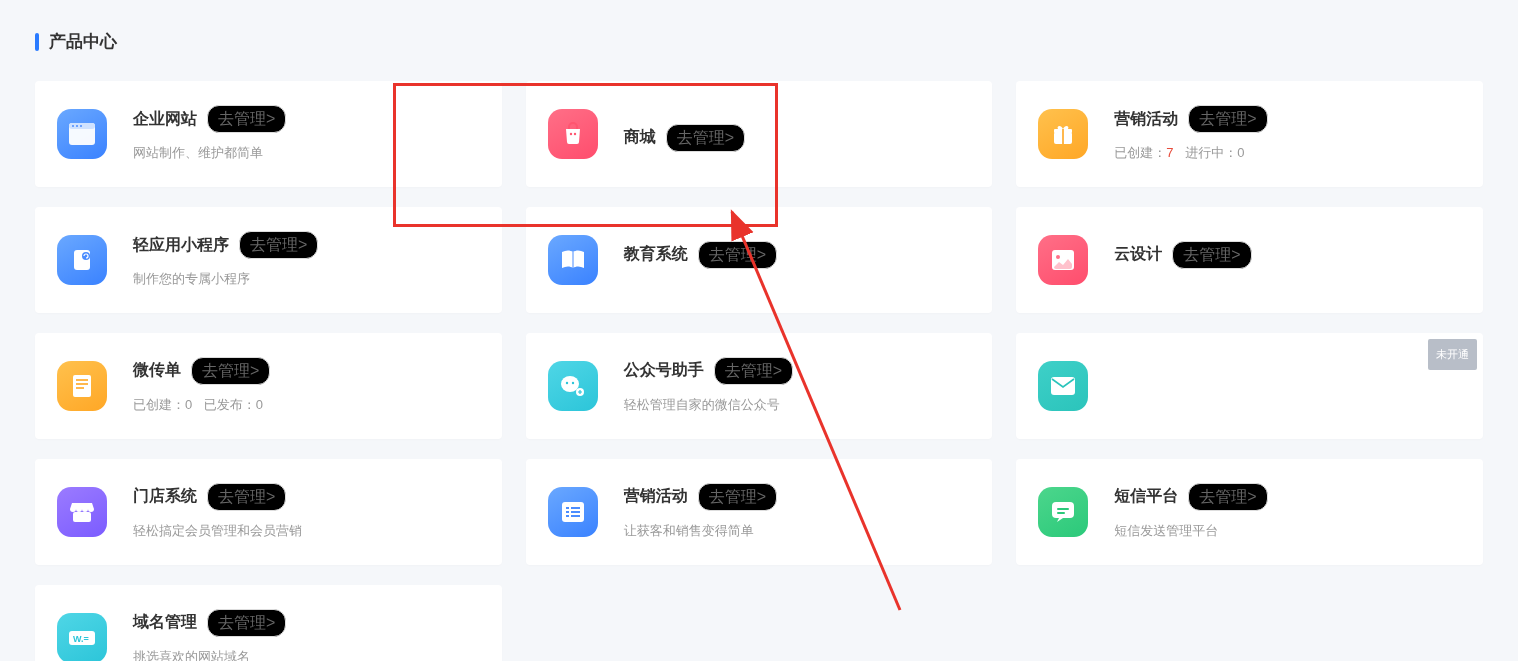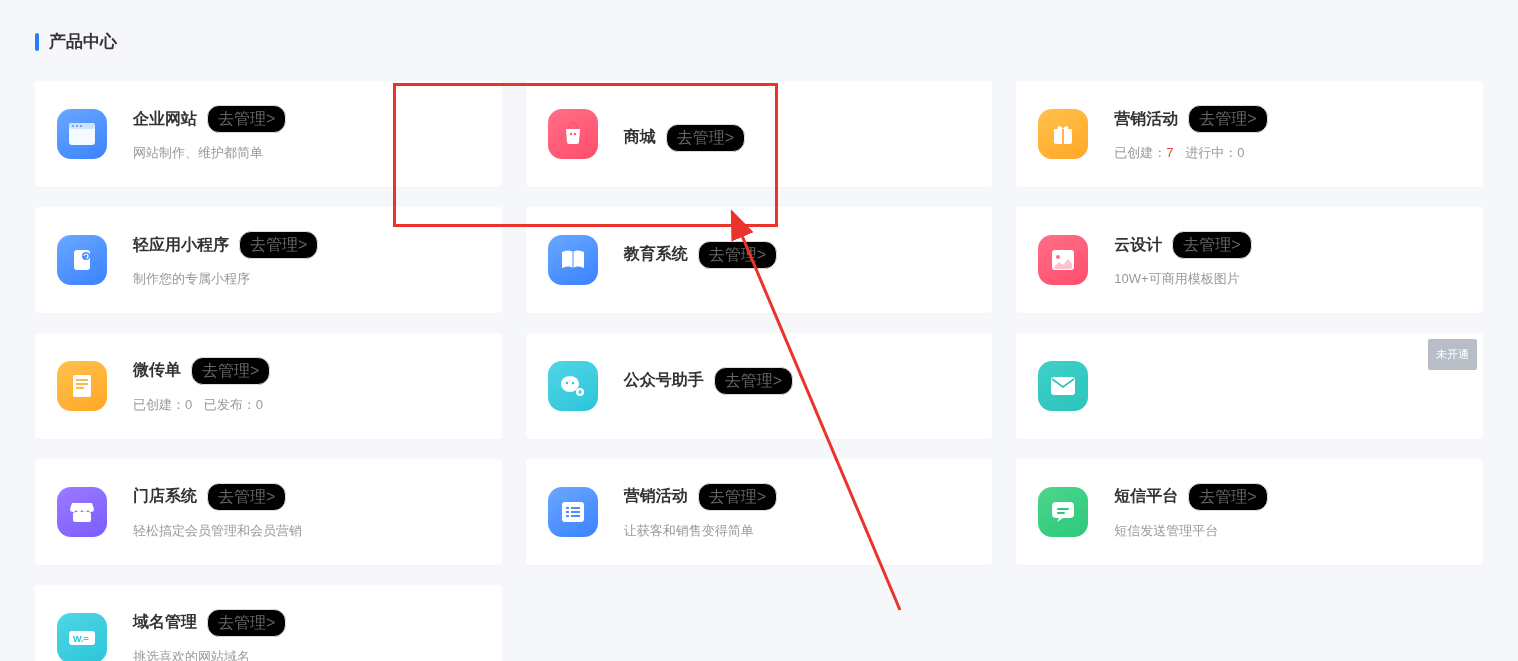--- a/index.html
+++ b/index.html
@@ -227,21 +227,20 @@
             <rect x="1" y="1" width="22" height="20" rx="3" fill="#fff"></rect>
             <circle cx="7" cy="8" r="2" fill="#ff718a"></circle>
             <path d="M3 18l5-5 4 3 5-6 4 5v3a2 2 0 0 1-2 2H5a2 2 0 0 1-2-2z" fill="#ffc1cc"></path>
           </svg>
       </div>
       <div class="card-body">
         <div class="card-head">
           <span class="card-title">云设计</span>
           <button class="card-btn">去管理&gt;</button>
         </div>
-        <div class="card-desc">10W+可商用模板图片</div>
       </div>
     </div>
 
     <div class="card">
       <div class="icon-wrap bg-orange">
         <svg width="22" height="26" viewBox="0 0 22 26">
             <rect x="2" y="2" width="18" height="22" rx="2" fill="#fff"></rect>
             <rect x="5" y="6" width="12" height="2" fill="#ffb84d"></rect>
             <rect x="5" y="10" width="12" height="2" fill="#ffb84d"></rect>
             <rect x="5" y="14" width="8" height="2" fill="#ffb84d"></rect>
@@ -268,20 +267,21 @@
             <circle cx="13" cy="9" r="1.2" fill="#2cc5d9"></circle>
             <circle cx="20" cy="18" r="4" fill="#fff"></circle>
             <path d="M20 16v4M18 18h4" stroke="#2cc5d9" stroke-width="1.2"></path>
           </svg>
       </div>
       <div class="card-body">
         <div class="card-head">
           <span class="card-title">公众号助手</span>
           <button class="card-btn">去管理&gt;</button>
         </div>
+        <div class="card-desc">轻松管理自家的微信公众号</div>
       </div>
     </div>
 
     <div class="card">
       <span class="badge">未开通</span>
       <div class="icon-wrap bg-teal">
         <svg width="26" height="20" viewBox="0 0 26 20">
             <rect x="1" y="1" width="24" height="18" rx="3" fill="#fff"></rect>
             <path d="M2 3l11 8L24 3" stroke="#2bc4bb" stroke-width="1.6" fill="none"></path>
           </svg>

